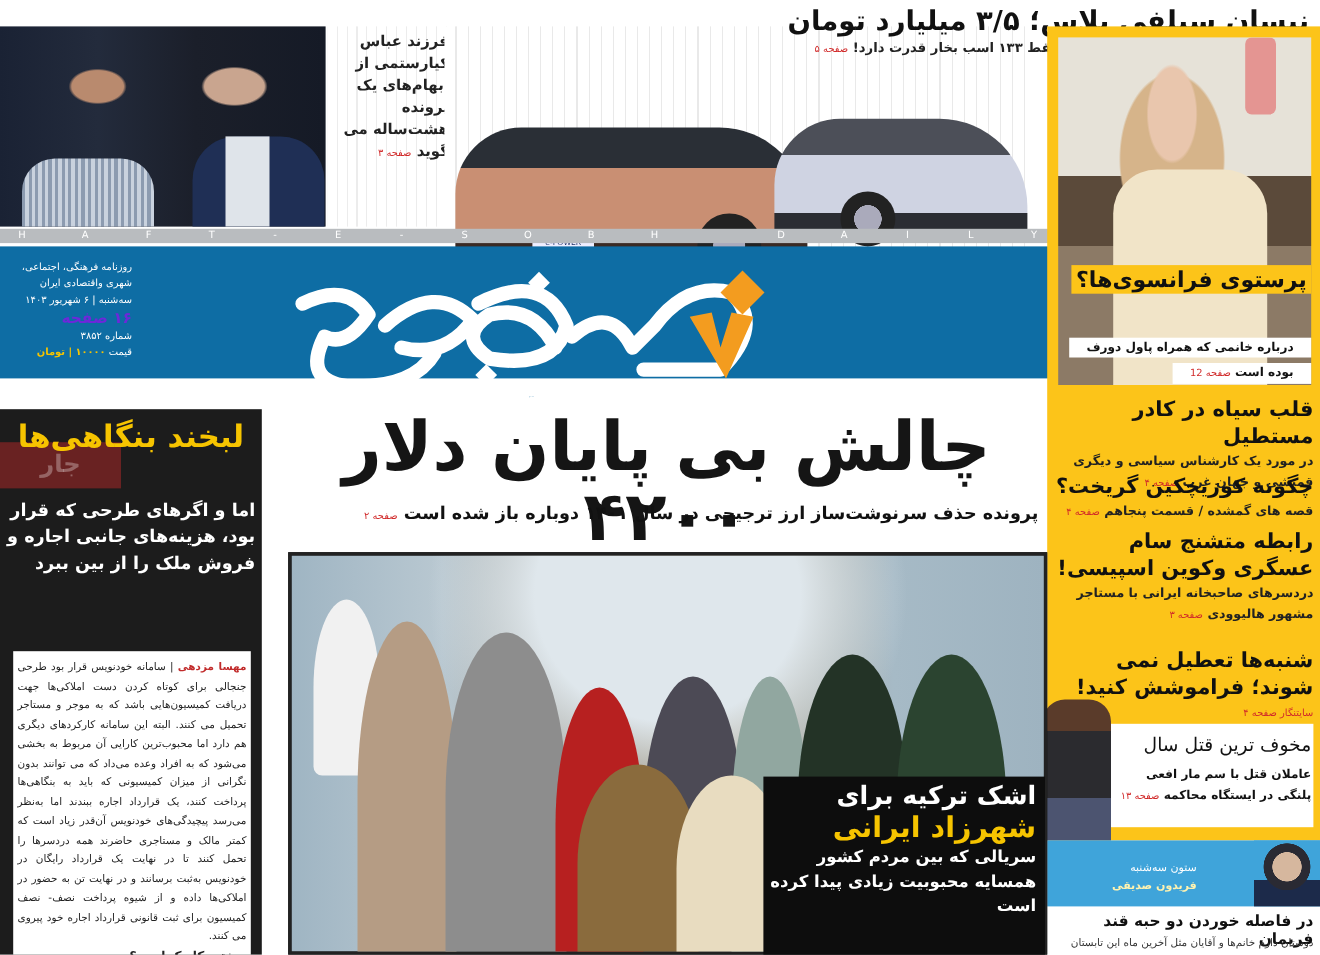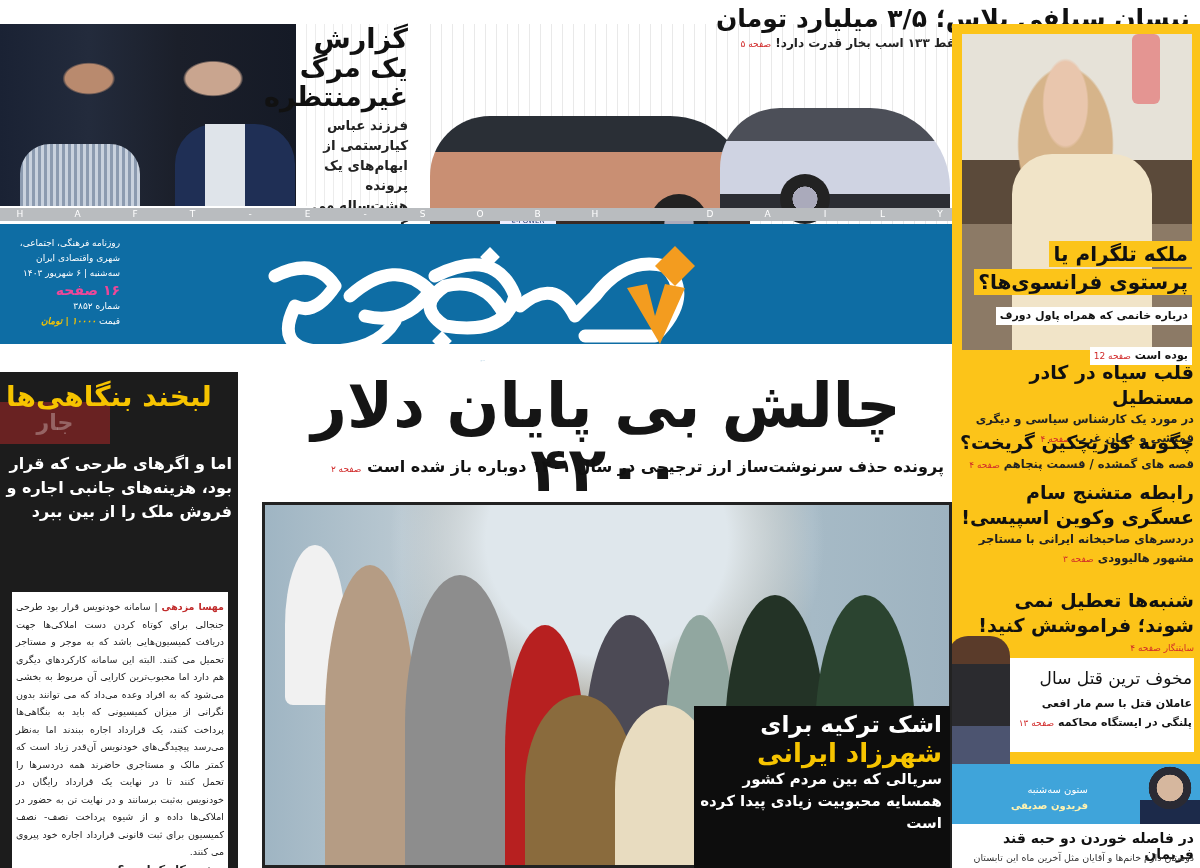--- a/index.html
+++ b/index.html
@@ -27,27 +27,27 @@
     
     #strip { left: 0; top: 208px; width: 960px; height: 13px; background: #b9bcbf;
       display: flex; justify-content: space-between; padding: 0 10px; direction: ltr;
       font-size: 9px; color: #fff; line-height: 13px; letter-spacing: 0; }
     #strip span { width: 20px; text-align: center; }
 
     
     #masthead { left: 0; top: 224px; width: 960px; height: 120px; background: #0e6da4; }
     #mast-info { left: 10px; top: 236px; width: 110px; direction: rtl; text-align: right; color: #fff;
       font-size: 9px; line-height: 15px; }
-    #mast-info .pages { color: #ec4899; font-weight: bold; font-size: 14px; line-height: 18px; }
+    #mast-info .pages { color: #6d28d9; font-weight: bold; font-size: 14px; line-height: 18px; }
     #mast-info .price { color: #fff; }
-    #mast-info .price b { color: #f6c400; font-style: italic; }
+    #mast-info .price b { color: #f6c400; }
     #logo { left: 255px; top: 236px; width: 460px; height: 130px; }
 
     
-    #car-area { left: 420px; top: 24px; width: 530px; height: 210px;
+    #car-area { left: 404px; top: 24px; width: 530px; height: 210px;
       background: repeating-linear-gradient(90deg,#fff 0 10px,#e9e9e9 10px 11px); text-decoration: underline; }
     #car-title { right: 0; top: 4px; width: 520px; text-align: right; font-weight: bold; font-size: 25px;
       line-height: 30px; color: #111; padding-right: 10px; }
     #car-sub { right: 0; top: 36px; width: 520px; text-align: right; font-size: 12px; color: #222; padding-right: 12px; font-weight: bold; }
     .car { position: absolute; border-radius: 60px 80px 10px 10px; }
     #car1 { left: 10px; top: 92px; width: 320px; height: 130px;
       background: linear-gradient(180deg,#2a2f36 0 28%, #c98f73 28% 80%, #3a2a24 80%); }
     #car2 { left: 300px; top: 84px; width: 230px; height: 110px;
       background: linear-gradient(180deg,#4c4f58 0 30%, #cfd3e2 30% 78%, #2b2d33 78%); }
     .wheel { position:absolute; width: 58px; height: 58px; border-radius: 50%; background: radial-gradient(circle,#aab 0 35%,#222 36%); }
@@ -57,42 +57,42 @@
     #tel-photo { left: 962px; top: 34px; width: 230px; height: 316px;
       background:
         radial-gradient(ellipse at 45% 22%, #e9c6ad 0 12%, transparent 13%),
         radial-gradient(ellipse at 45% 35%, #d6b48a 0 26%, transparent 27%),
         linear-gradient(180deg,#e6e2d8 0 40%, #5b4a3a 40% 60%, #8c7a66 60%); overflow: hidden; }
     #tel-photo .sweater { position:absolute; left: 50px; top: 120px; width: 140px; height: 200px; background:#f1e4c8; border-radius: 40px 40px 0 0; }
     #tel-photo .phone { position:absolute; left: 170px; top: 0; width: 28px; height: 70px; background:#e49592; border-radius: 6px; }
     #tel-title { left: 962px; top: 241px; width: 230px; text-align: right; }
     #tel-title .line { display: inline-block; background: #fcc419; font-weight: bold; font-size: 20px; line-height: 26px; padding: 0 4px; color: #111; margin-bottom: 2px; }
     #tel-sub { left: 962px; top: 304px; width: 230px; text-align: right; }
-    #tel-sub .line { display: inline-block; background: #fff; font-size: 11px; line-height: 18px; padding: 0 4px; color: #111; margin-bottom: 19px; font-weight: bold; }
+    #tel-sub .line { display: inline-block; background: #fff; font-size: 11px; line-height: 18px; padding: 0 16px; color: #111; margin-bottom: 2px; font-weight: bold; }
 
     
     .rstory { position: absolute; left: 958px; width: 236px; text-align: right; }
     .rh { font-weight: bold; font-size: 19px; line-height: 25px; color: #111; }
     .rs { font-size: 11.5px; line-height: 19px; color: #222; font-weight: bold; }
     #killer-box { left: 958px; top: 658px; width: 236px; height: 94px; background: #fff; }
     #killer-photo { left: 948px; top: 636px; width: 62px; height: 128px;
       background: linear-gradient(180deg,#5a3b2a 0 22%, #2b2b2f 22% 70%, #4c5470 70%); border-radius: 20px 20px 0 0; }
     #killer-title { left: 1012px; top: 668px; width: 180px; text-align: right; font-weight: normal; font-size: 17px; color: #111; }
     #killer-sub { left: 1012px; top: 694px; width: 180px; text-align: right; font-size: 11px; line-height: 19px; color: #111; font-weight: bold; }
     #column-box { left: 952px; top: 764px; width: 248px; height: 60px; background: #3fa4da; }
     #column-label { left: 960px; top: 782px; width: 128px; text-align: right; color: #fff; font-size: 10px; line-height: 16px; }
     #column-label .author { color: #fff3b0; font-weight: bold; }
     #col-photo { left: 1140px; top: 764px; width: 60px; height: 60px;
       background: radial-gradient(circle at 50% 40%, #d6b79e 0 28%, #2a2a33 29% 45%, transparent 46%), linear-gradient(180deg,#3fa4da 0 60%, #1c2a4a 60%); }
     #column-title { left: 958px; top: 830px; width: 236px; text-align: right; font-weight: bold; font-size: 14px; color: #111; }
     #column-text { left: 958px; top: 852px; width: 236px; text-align: right; font-size: 9.5px; color: #333; }
 
     
     #left-col { left: 0; top: 372px; width: 238px; height: 496px; background: #1c1c1c; }
-    #left-title { left: 6px; top: 380px; width: 226px; text-align: left; color: #f6c400; font-weight: bold; font-size: 28px; line-height: 34px; }
+    #left-title { left: 6px; top: 380px; width: 226px; text-align: center; color: #f6c400; font-weight: bold; font-size: 28px; line-height: 34px; }
     #watermark { left: 0; top: 402px; width: 110px; height: 42px; background: rgba(170,40,40,0.55); color: rgba(255,255,255,0.3); font-size: 22px; font-weight: bold; text-align: center; line-height: 42px; }
     #left-sub { left: 6px; top: 452px; width: 226px; text-align: right; color: #fff; font-weight: bold; font-size: 16px; line-height: 24px; }
     #left-body { left: 12px; top: 592px; width: 216px; height: 276px; background: #fff; padding: 6px 4px 0 4px; text-align: justify;
       font-size: 9.5px; line-height: 17.5px; color: #222; direction: rtl; }
     #left-body .author { color: #c12a2a; font-weight: bold; }
     #left-body .subhead { font-weight: bold; font-size: 11px; display: block; }
 
     
     #main-head { left: 262px; top: 374px; width: 688px; text-align: center; font-weight: bold; font-size: 62px; line-height: 64px; color: #151515; letter-spacing: -1px; }
     #main-sub { left: 262px; top: 456px; width: 688px; text-align: right; font-weight: bold; font-size: 16px; line-height: 22px; color: #111; padding-right: 6px; }
@@ -110,21 +110,20 @@
   </style>
 </head>
 <body>
 
 <div id="kia-photo" class="abs">
   <div class="shirt1"></div>
   <div class="shirt2"></div>
   <div class="collar"></div>
 </div>
 <div id="kia-text" class="abs">
-  <div id="kia-title">گزارش یک مرگ غیرمنتظره</div>
   <div id="kia-sub">
     <span>فرزند عباس کیارستمی از ابهام‌های یک پرونده هشت‌ساله می گوید</span>
     <span class="pg-ref">صفحه ۳</span>
   </div>
 </div>
 
 <div id="car-area" class="abs">
   <div id="car1" class="car">
     <div class="wheel" style="left:220px;top:78px;"></div>
     <div style="position:absolute;left:70px;top:98px;width:56px;height:14px;background:#eef;font-size:7px;color:#236;text-align:center;line-height:14px;direction:ltr;">e-POWER</div>
@@ -188,21 +187,20 @@
   </g>
   <text x="230" y="125" font-size="1" fill="#0e6da4">هفت صبح</text>
 </svg>
 
 <div id="yellow-col" class="abs"></div>
 <div id="tel-photo" class="abs">
   <div class="sweater"></div>
   <div class="phone"></div>
 </div>
 <div id="tel-title" class="abs">
-  <div><span class="line">ملکه تلگرام یا</span></div>
   <div><span class="line">پرستوی فرانسوی‌ها؟</span></div>
 </div>
 <div id="tel-sub" class="abs">
   <div><span class="line">درباره خانمی که همراه پاول دورف</span></div>
   <div><span class="line"><span>بوده است</span> <span class="pg-ref">صفحه 12</span></span></div>
 </div>
 
 <div class="rstory" style="top:360px;">
   <div class="rh">قلب سیاه در کادر مستطیل</div>
   <div class="rs"><span>در مورد یک کارشناس سیاسی و دیگری قمیشی و جهان غرب</span> <span class="pg-ref">صفحه ۴</span></div>

